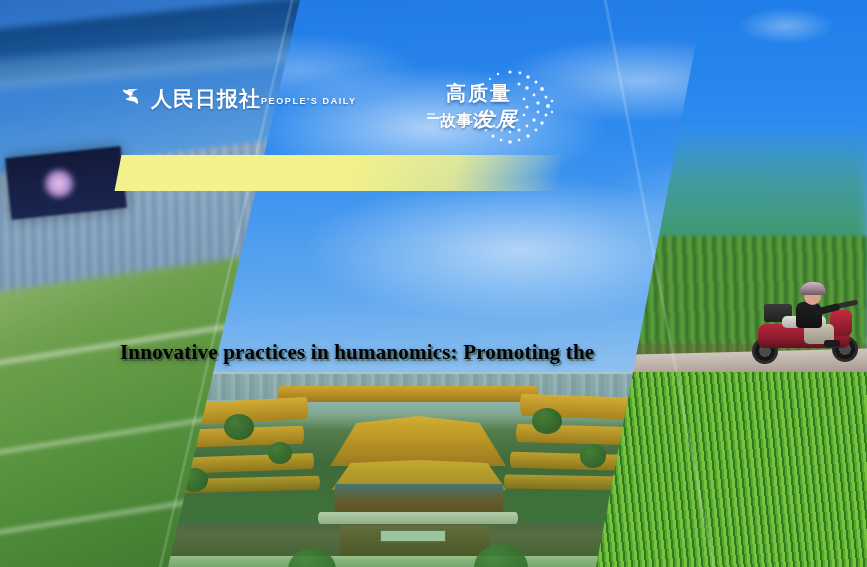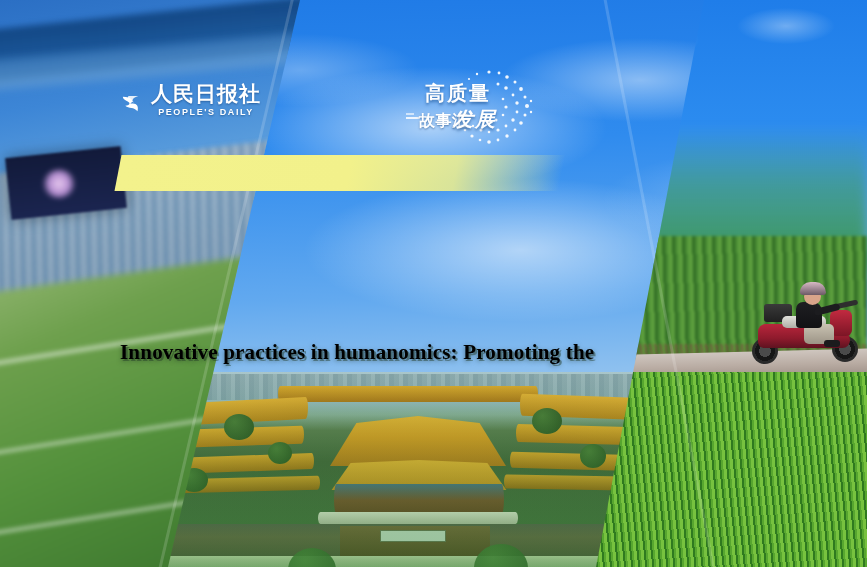--- a/index.html
+++ b/index.html
@@ -141,30 +141,30 @@
 
   
   .seam{position:absolute;top:-40px;width:3px;height:660px;background:rgba(255,255,255,.16);}
   .seam-a{left:300px;transform:rotate(13.1deg);transform-origin:top center;}
   .seam-b{left:596px;transform:rotate(-10.8deg);transform-origin:top center;}
 
   
   .logos{position:absolute;left:118px;top:84px;display:flex;align-items:center;gap:18px;}
   .logo{display:flex;align-items:flex-end;gap:7px;}
   .logo-mark{width:26px;height:26px;flex:0 0 26px;}
-  .logo-txt{display:flex;flex-direction:column;align-items:center;line-height:1;}
+  .logo-txt{display:flex;flex-direction:row;align-items:center;line-height:1;}
   .logo-cn{color:#fff;font-size:21px;font-weight:700;letter-spacing:1px;
     font-family:"Liberation Serif","DejaVu Serif",serif;text-shadow:0 1px 2px rgba(0,40,90,.45);}
   .logo-cn2{font-size:19px;}
   .logo-en{color:#fff;font-size:9px;font-weight:700;letter-spacing:1.6px;margin-top:3px;
     text-shadow:0 1px 2px rgba(0,40,90,.45);}
   .logo-en2{font-size:8px;letter-spacing:.4px;}
 
   
-  .camp{position:absolute;left:407px;top:66px;width:135px;height:80px;}
+  .camp{position:absolute;left:428px;top:66px;width:135px;height:80px;}
   .camp-dots{position:absolute;left:36px;top:2px;width:92px;height:76px;opacity:.92;}
   .camp-l1{position:absolute;left:18px;top:14px;color:#fff;font-size:20px;font-weight:700;letter-spacing:2px;
     font-family:"Liberation Sans","DejaVu Sans",sans-serif;text-shadow:0 2px 3px rgba(0,50,110,.5);}
   .camp-l2{position:absolute;left:46px;top:40px;color:#fff;font-size:20px;font-weight:700;letter-spacing:2px;
     font-style:italic;text-shadow:0 2px 3px rgba(0,50,110,.5);}
   .camp-l3{position:absolute;left:12px;top:45px;color:#fff;font-size:16px;font-weight:700;letter-spacing:.5px;
     text-shadow:0 1px 2px rgba(0,50,110,.5);}
   .camp-dash{position:absolute;left:-1px;top:51px;width:14px;height:2px;background:rgba(255,255,255,.85);}
   .camp-dash2{position:absolute;left:-1px;top:47px;width:8px;height:2px;background:rgba(255,255,255,.6);}
 

